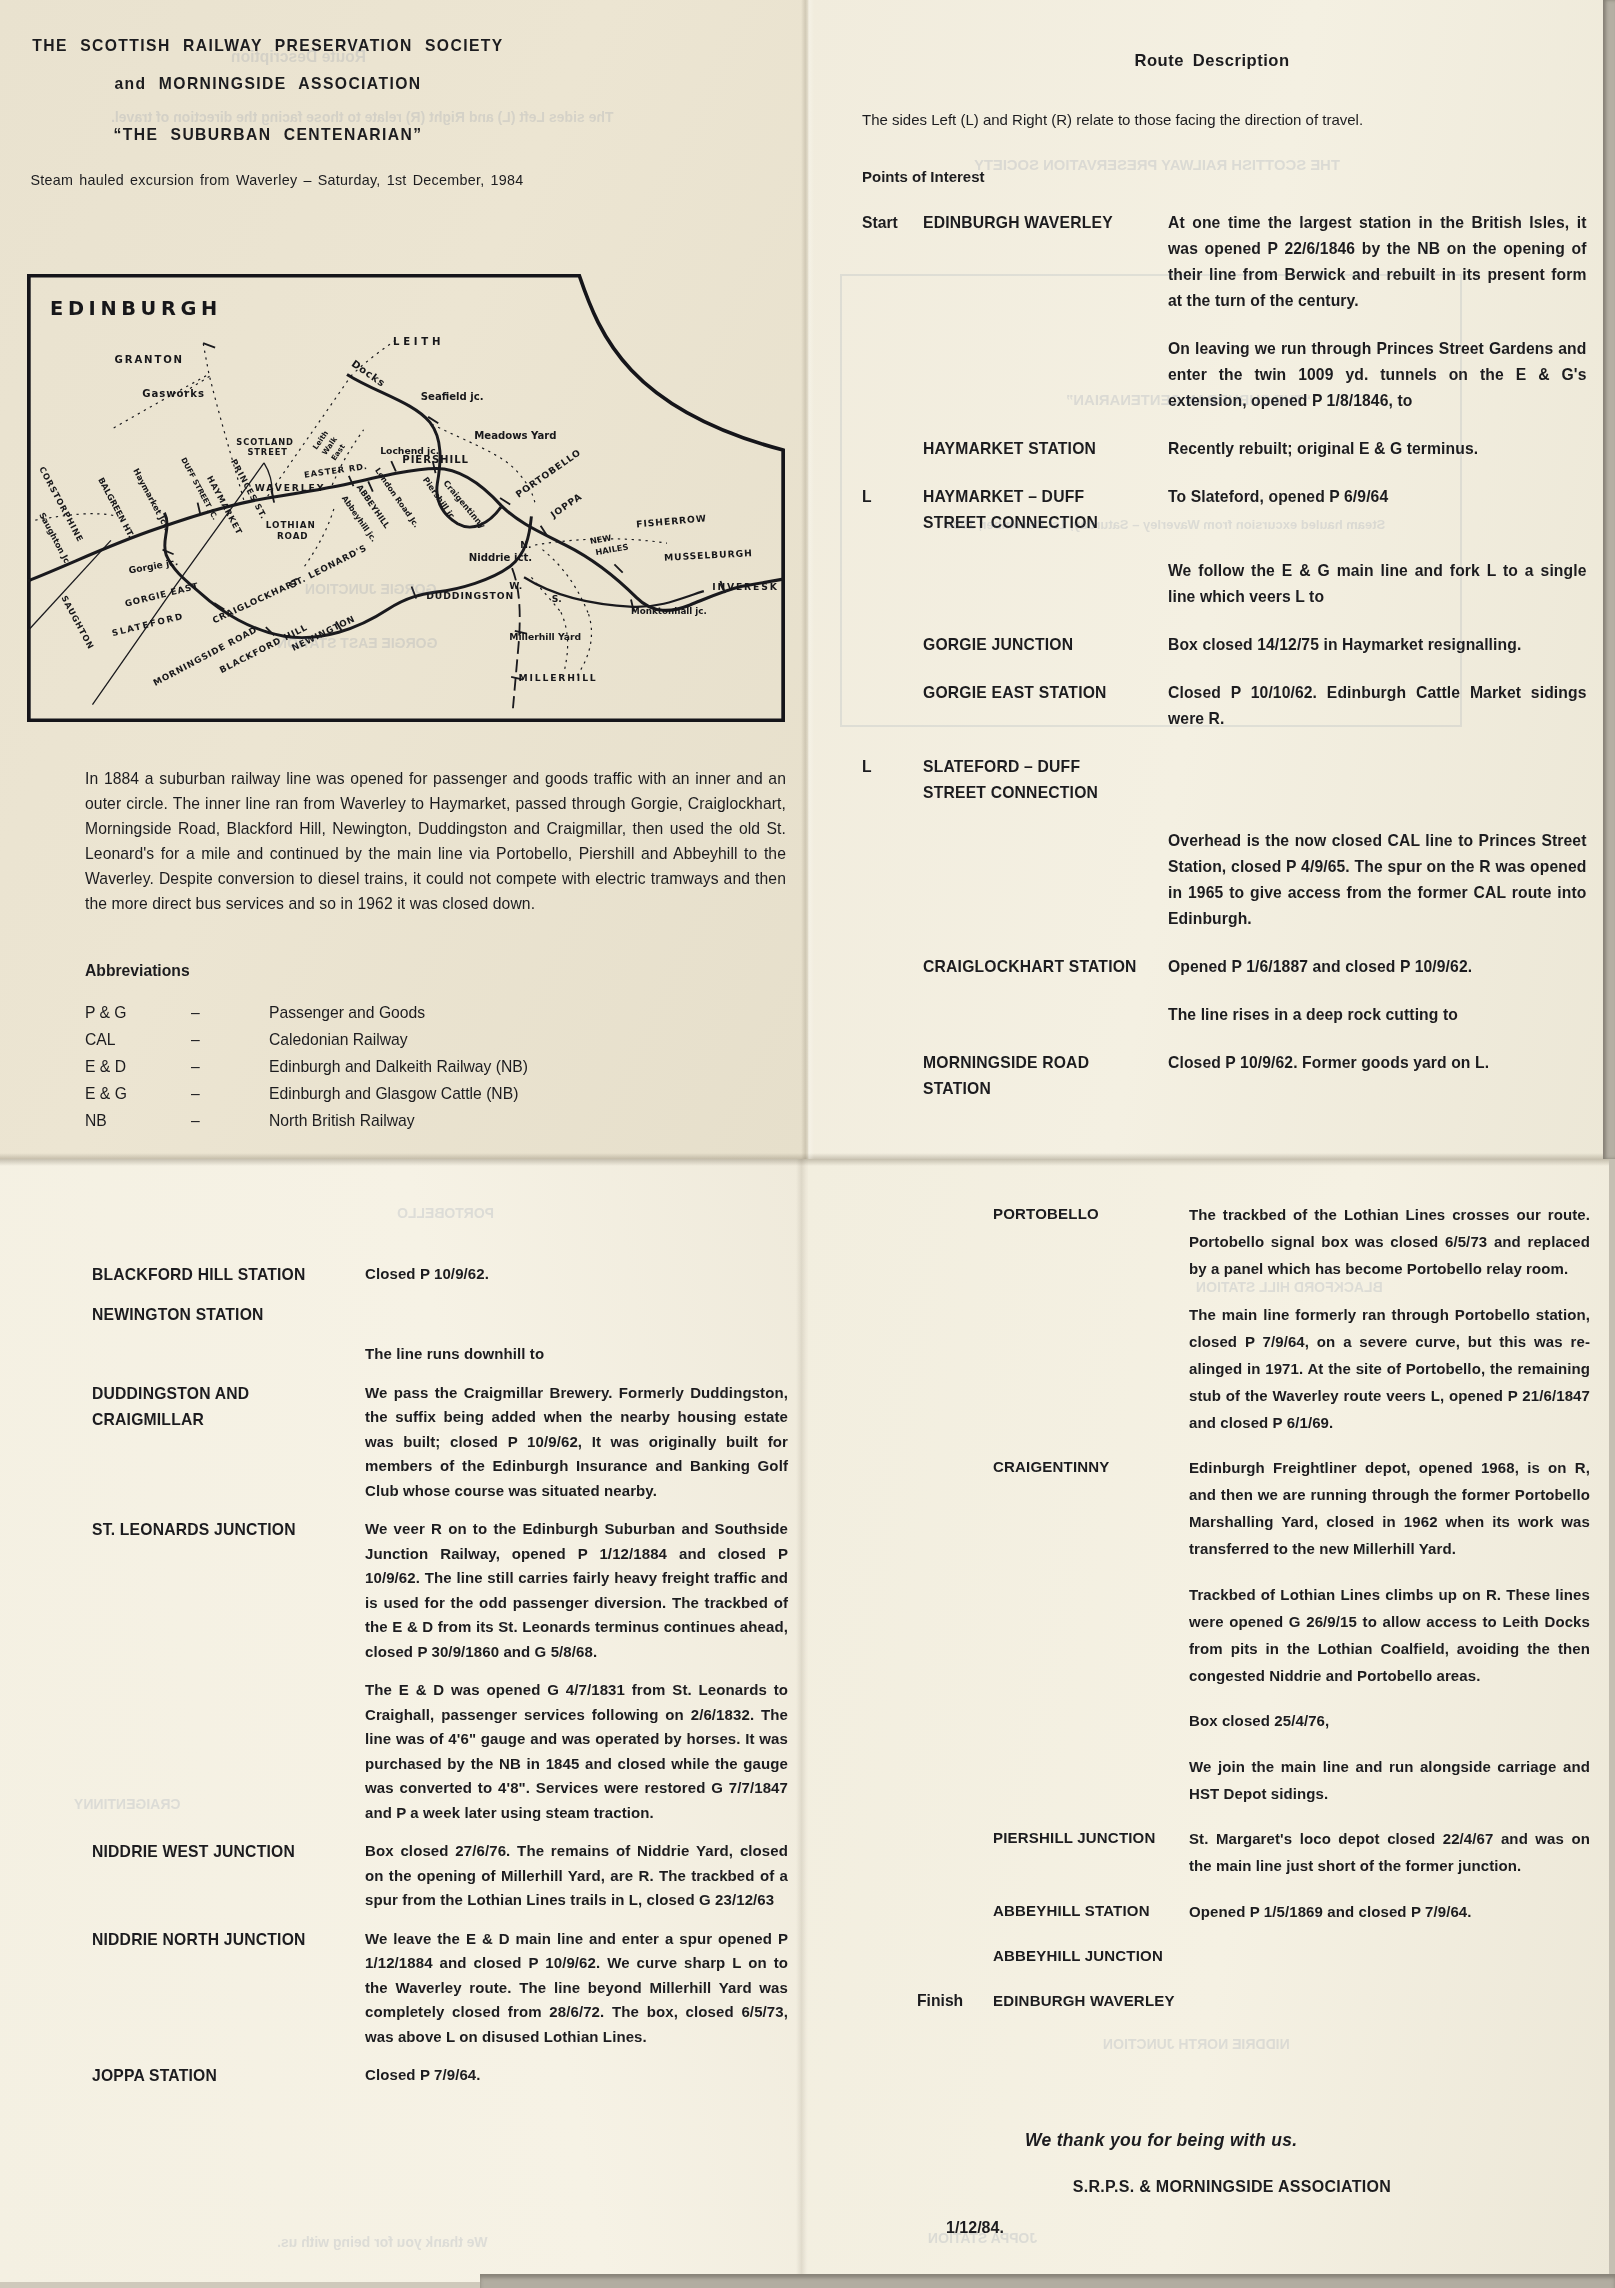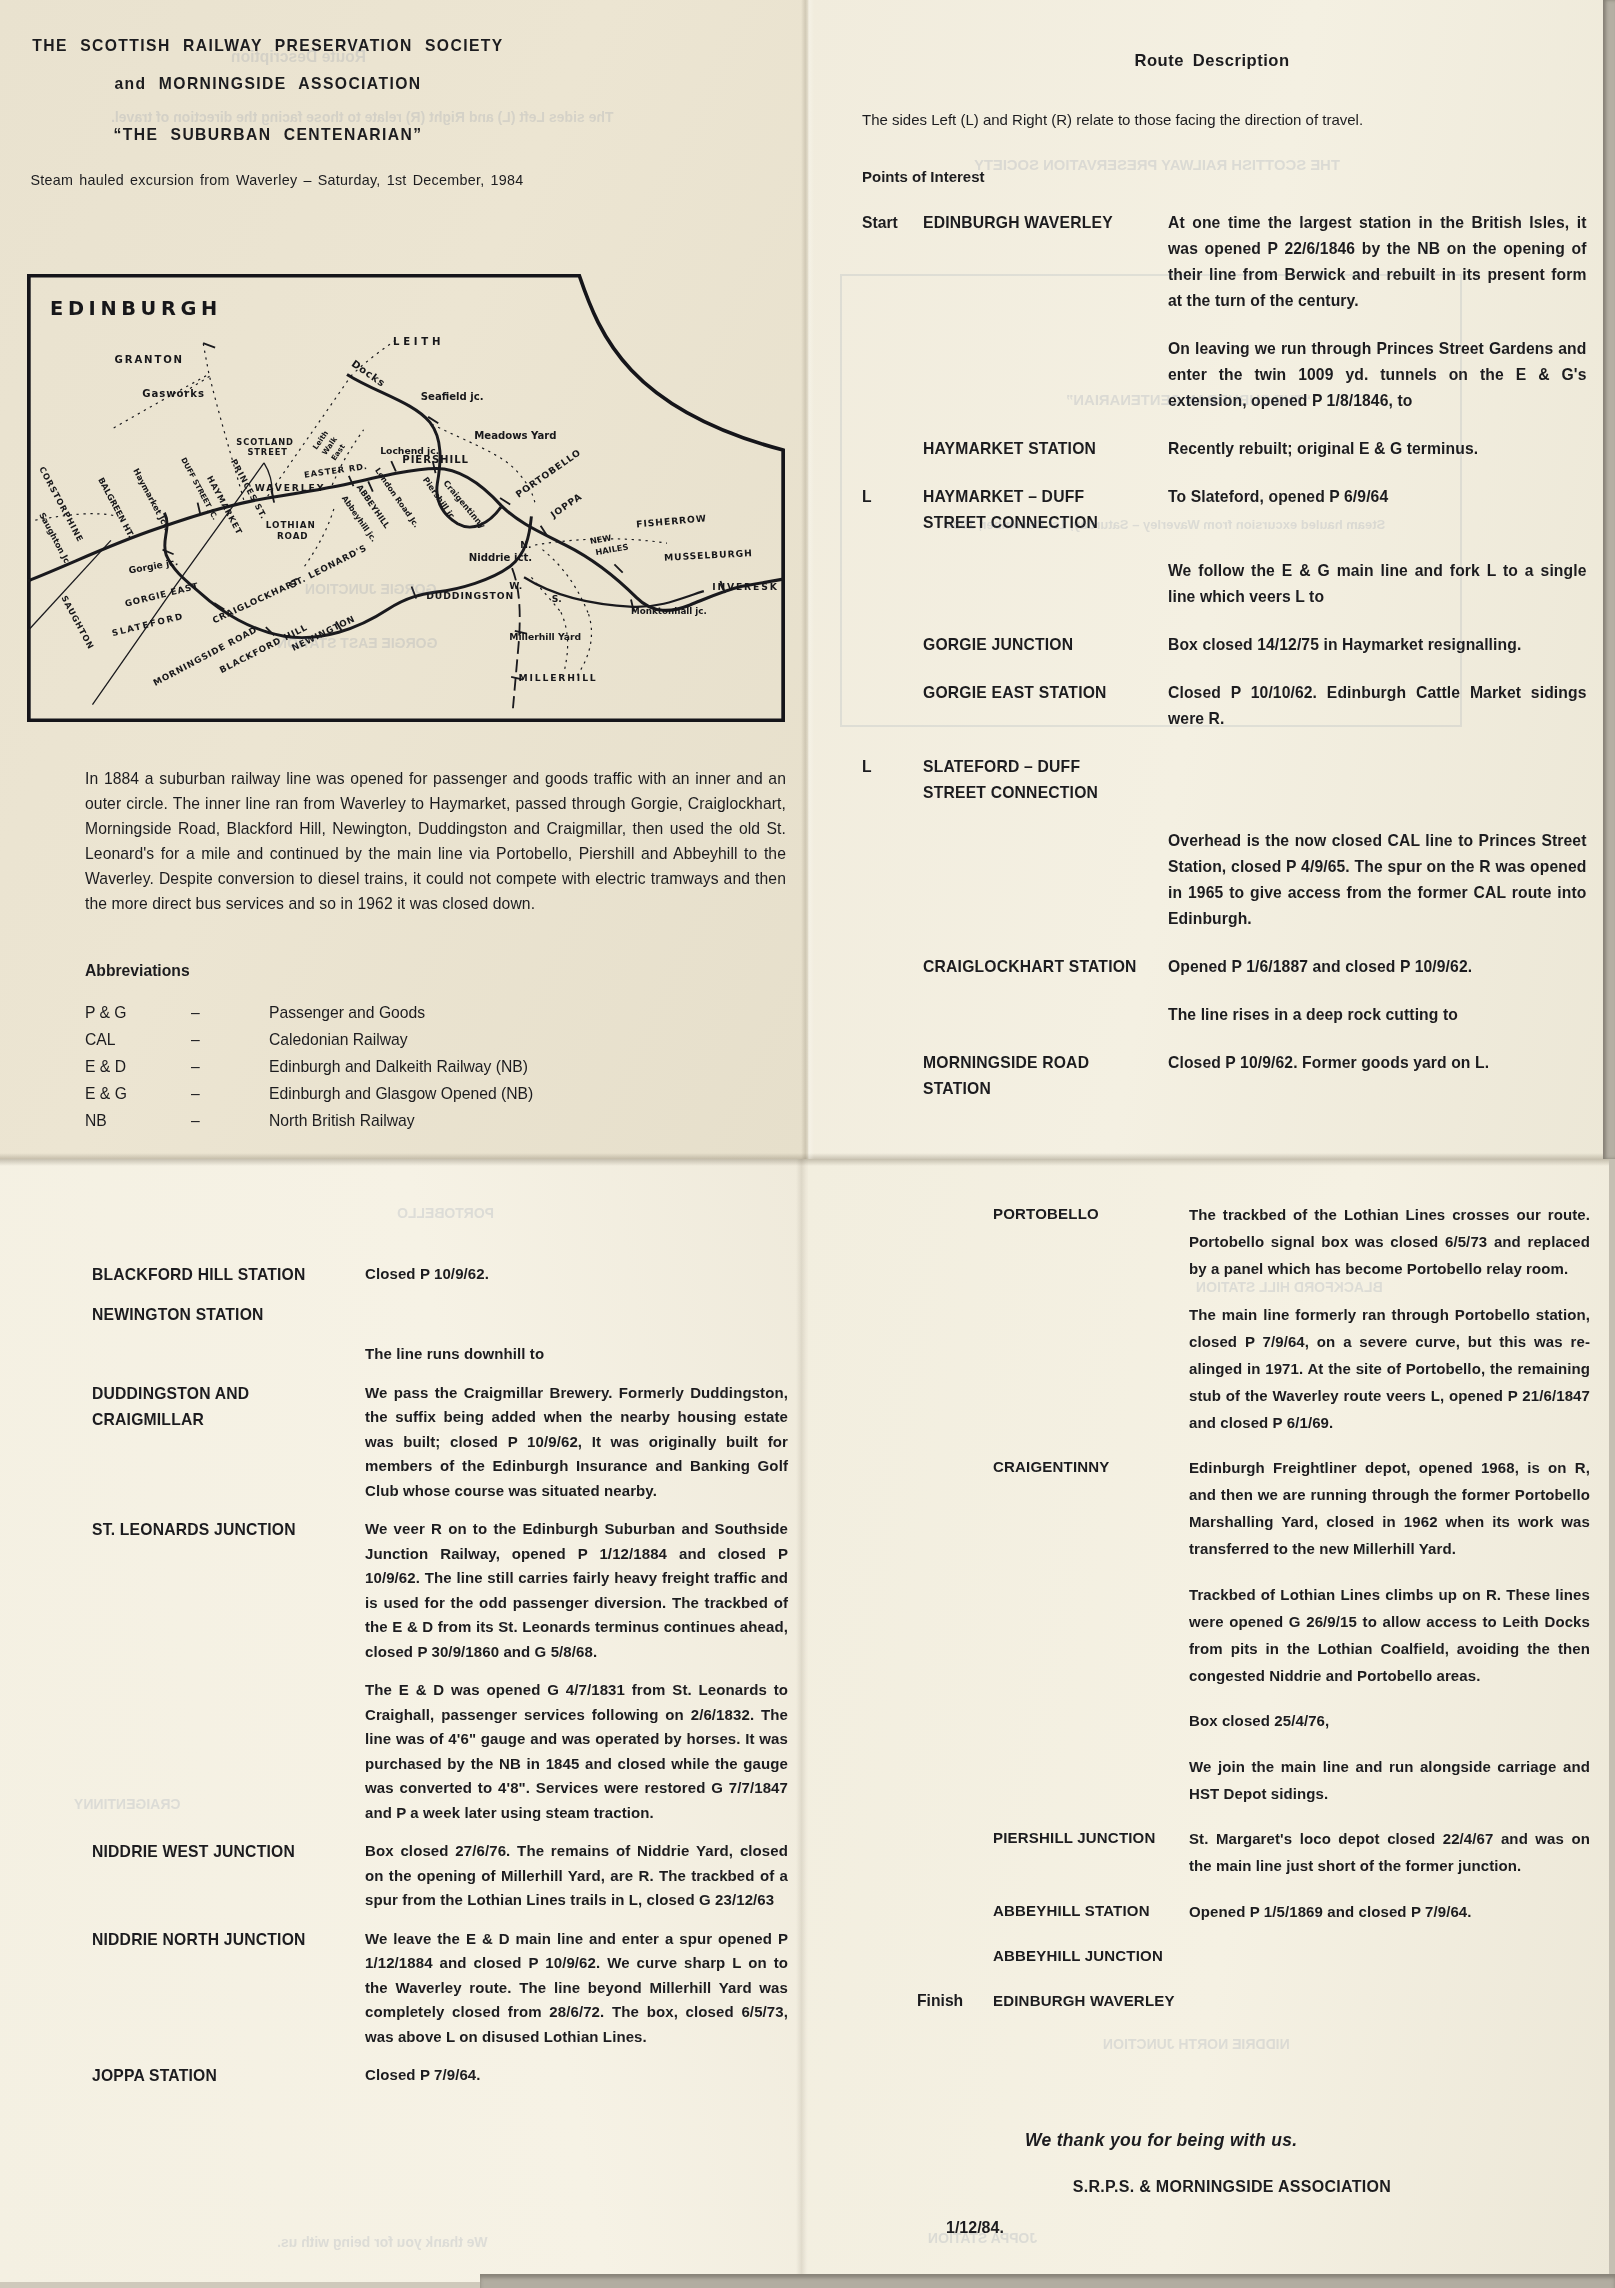--- a/index.html
+++ b/index.html
@@ -212,21 +212,21 @@
           <div class="abbr-m">Caledonian Railway</div>
         </div>
         <div class="abbr-row">
           <div class="abbr-a">E &amp; D</div>
           <div class="abbr-d">–</div>
           <div class="abbr-m">Edinburgh and Dalkeith Railway (NB)</div>
         </div>
         <div class="abbr-row">
           <div class="abbr-a">E &amp; G</div>
           <div class="abbr-d">–</div>
-          <div class="abbr-m">Edinburgh and Glasgow Opened (NB)</div>
+          <div class="abbr-m">Edinburgh and Glasgow Cattle (NB)</div>
         </div>
         <div class="abbr-row">
           <div class="abbr-a">NB</div>
           <div class="abbr-d">–</div>
           <div class="abbr-m">North British Railway</div>
         </div>
       </div>
 
     <div class="ghost" style="left:231px;top:48px;font-size:15.7px;">Route Description</div>
     <div class="ghost" style="left:111px;top:109px;font-size:14px;">The sides Left (L) and Right (R) relate to those facing the direction of travel.</div>

